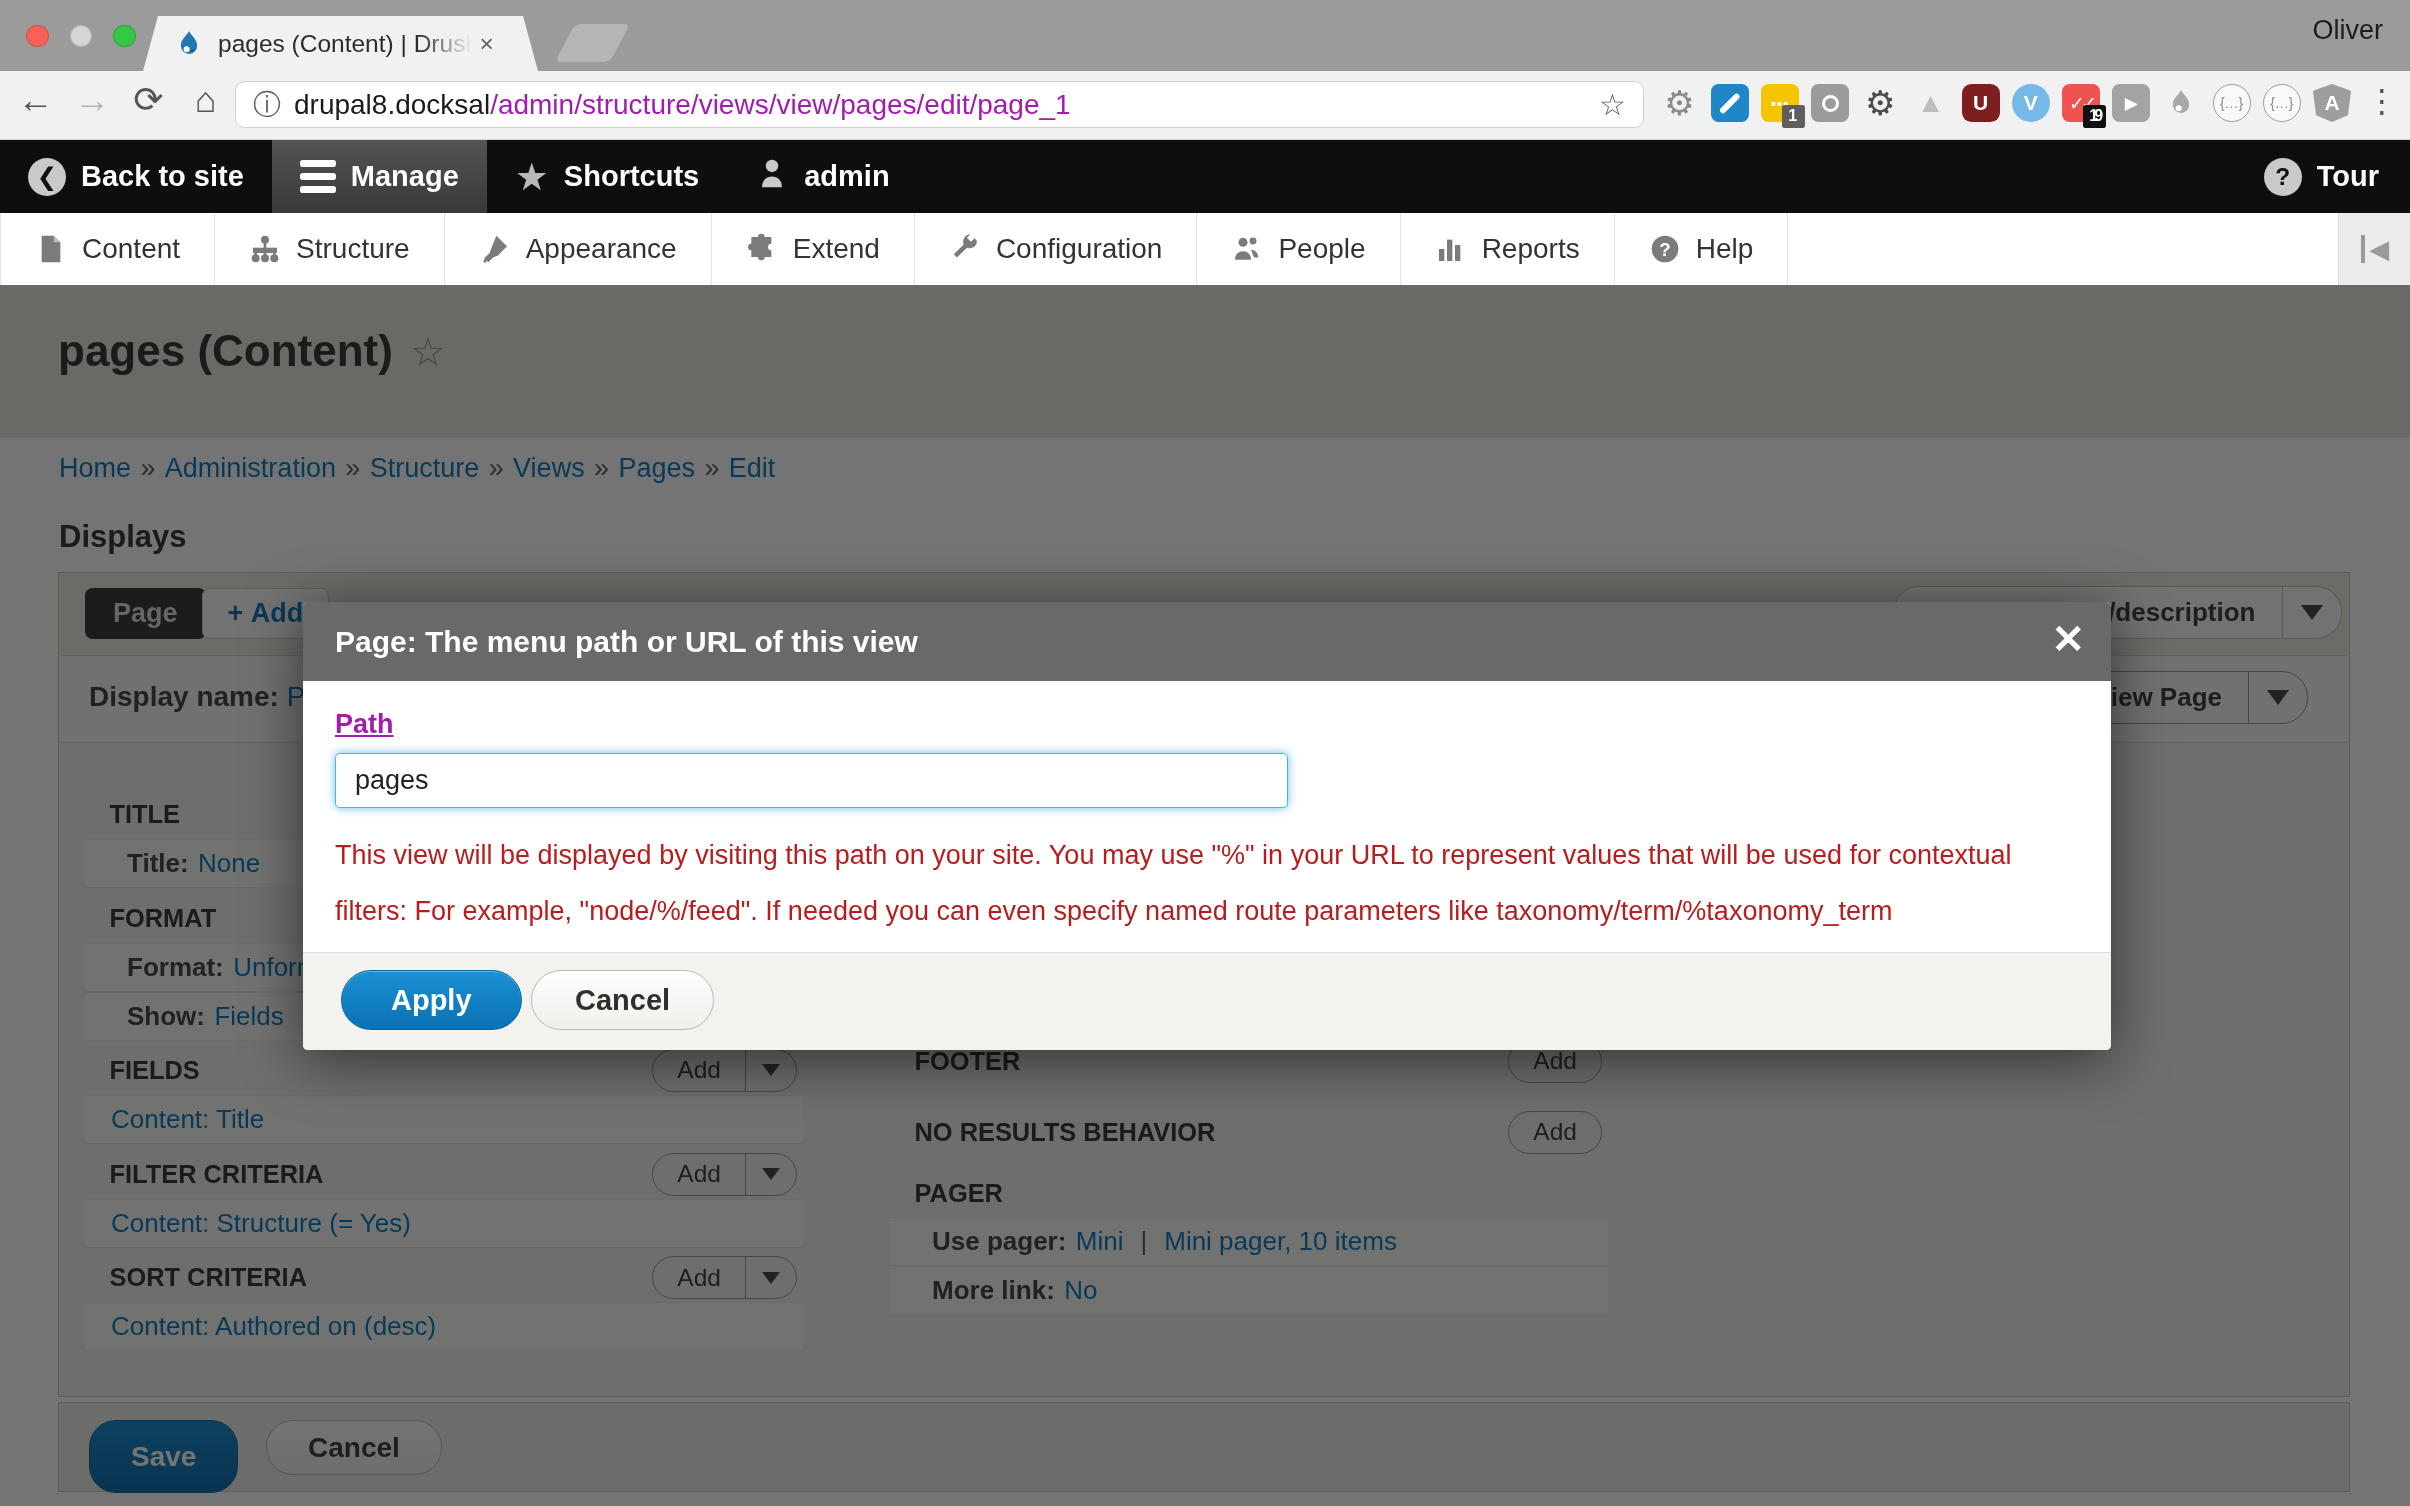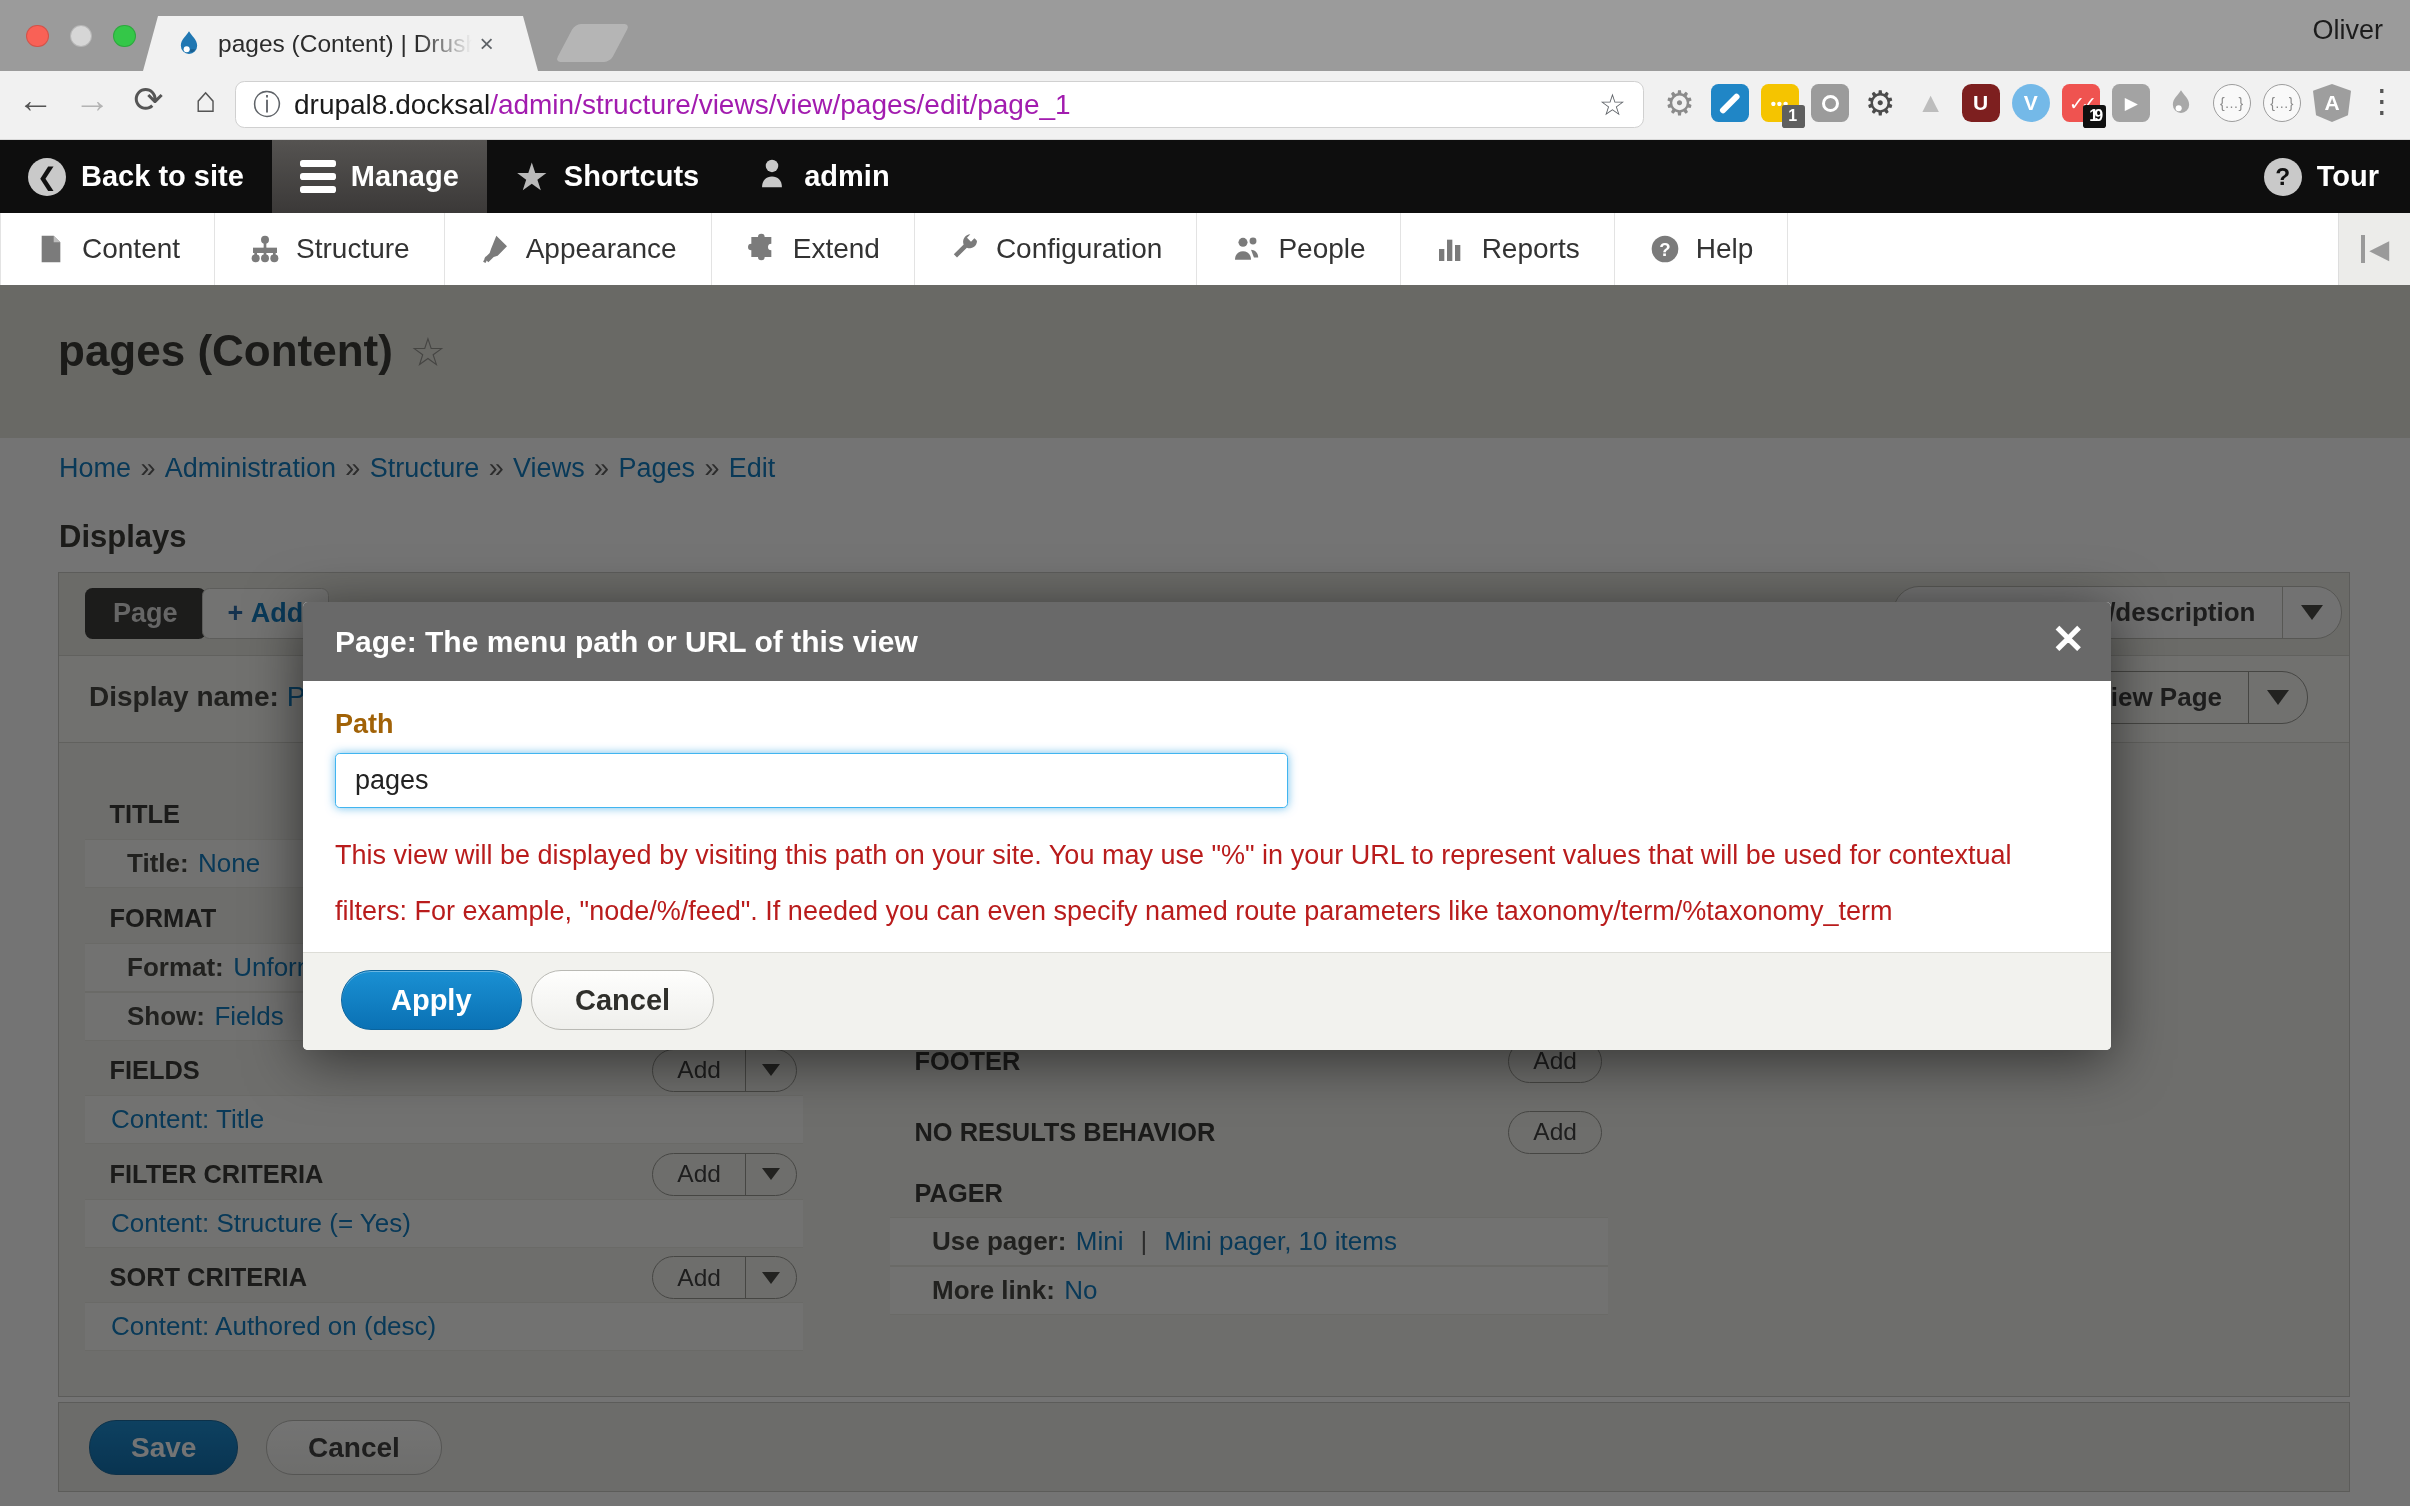--- a/index.html
+++ b/index.html
@@ -107,32 +107,32 @@
   .row.item b { color:#3a3a36; margin-right:9.4px;margin-left:16px; }
   .row.item a { color:#0074bd; text-decoration:none; }
   .row.item .pipe { margin:0 17px; color:#555; }
   .hdr .addwrap { position:absolute; right:5.6px; top:2.8px; display:flex; height:43px; border:1.9px solid #91918b; border-radius:22.6px; overflow:hidden; }
   .hdr .add-main { display:flex; align-items:center; padding:0 24.5px; font-size:24.5px; font-weight:normal; color:#333; }
   .hdr .add-split { border-left:1.9px solid #91918b; width:51px; display:flex; align-items:center; justify-content:center; }
   .hdr .add-split i { width:0; height:0; border-left:9.4px solid transparent; border-right:9.4px solid transparent; border-top:12.2px solid #3c3c38; }
   .abs { position:absolute; left:0; right:0; }
 
   .savebar { position:absolute; left:58px; top:1117px; width:2292px; height:90px; background:#ebebe6; border:0.9px solid #c6c6c0; }
-  .btn-save { position:absolute; left:30px; top:17px; height:55px; padding:0 41px; background:linear-gradient(#0c85d0,#0067ab); color:#fff; font-size:28px; font-weight:bold; border:0.9px solid #0a6099; border-radius:27px; }
+  .btn-save { position:absolute; left:30px; top:17px; height:73px; padding:0 41px; background:linear-gradient(#0c85d0,#0067ab); color:#fff; font-size:28px; font-weight:bold; border:0.9px solid #0a6099; border-radius:27px; }
   .btn-cancel2 { position:absolute; left:207px; top:17px; height:55px; padding:0 41px; background:linear-gradient(#fefefd,#efefec); color:#333; font-size:28px; font-weight:bold; border:0.9px solid #b5b5b1; border-radius:27px; }
 
   .overlay { position:absolute; inset:0; background:rgba(15,15,15,.58); z-index:40; }
 
   
   .modal { position:absolute; left:303px; top:317px; width:1808px; height:448px; z-index:60; border-radius:4.7px; box-shadow:0 9.4px 56px rgba(0,0,0,.55); background:#fff; }
   .modal-head { position:relative; height:79px; background:#696969; border-radius:4.7px 4.7px 0 0; display:flex; align-items:center; padding:0 32px; }
   .modal-title { color:#fff; font-size:30px; font-weight:bold; }
   .modal-close { position:absolute; right:26px; top:17px; color:#fff; font-size:40px; font-weight:bold; background:none; border:none; line-height:1; }
   .modal-body { position:relative; height:271px; background:#fff; padding:28px 32px 0; }
-  .path-label { font-size:27px; font-weight:bold; color:#a16207; }
+  .path-label { font-size:27px; font-weight:bold; color:#a21caf;text-decoration:underline; }
   .path-input { display:block; margin-top:13px; width:953px; height:55px; font-size:27px; padding:0 19px; color:#222;
                 border:1.9px solid #41b5f0; border-radius:4.7px; outline:none; box-shadow:0 0 9.4px rgba(64,170,230,.75); font-family:inherit; }
   .path-desc { margin-top:19px; width:1737px; font-size:27px; line-height:56px; color:#b91c1c; }
   .modal-foot { position:relative; height:98px; background:#f2f2ee; border-top:0.9px solid #ddddd7; border-radius:0 0 4.7px 4.7px; }
   .btn-apply { position:absolute; left:38px; top:17px; height:60px; padding:0 49px; background:linear-gradient(#1a90d3,#0a71b4); color:#fff; font-size:29px; font-weight:bold; border:0.9px solid #0a649e; border-radius:30px; box-shadow:inset 0 0.9px 0 rgba(255,255,255,.35); }
   .btn-mcancel { position:absolute; left:228px; top:17px; height:60px; padding:0 43px; background:linear-gradient(#fefefd,#efefec); color:#2f2f2b; font-size:29px; font-weight:bold; border:1.9px solid #b9b9b4; border-radius:30px; }
 </style>
 </head>
 <body>
 

